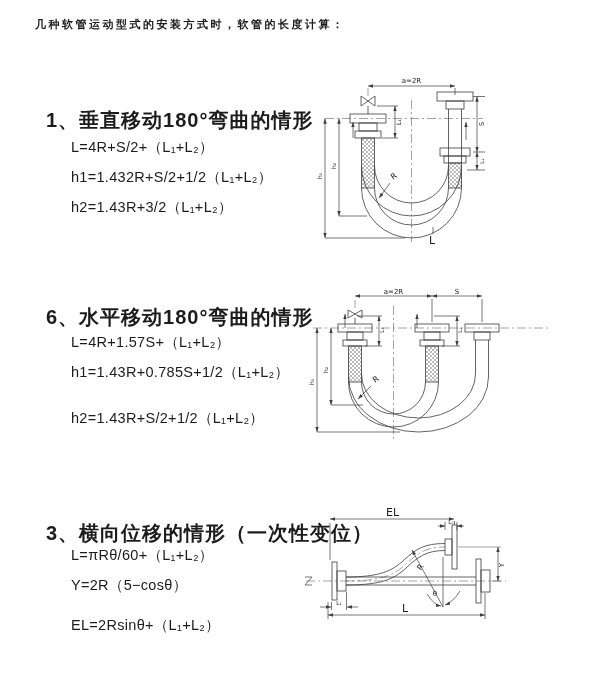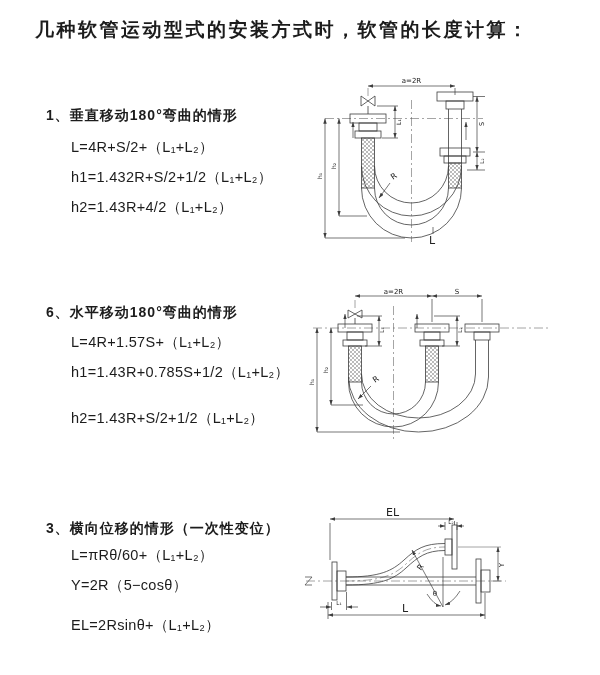--- a/index.html
+++ b/index.html
@@ -1,32 +1,32 @@
 <!DOCTYPE html>
 <html><head>
 <meta charset="utf-8">
 <style>
   html,body{margin:0;padding:0;}
   body{width:600px;height:675px;background:#ffffff;overflow:hidden;position:relative;
        font-family:"Liberation Sans","DejaVu Sans",sans-serif;color:#1c1c1c;}
   .abs{position:absolute;}
-  .title{left:35px;top:17px;font-size:19px;font-weight:700;letter-spacing:2.5px;white-space:nowrap;}
-  .heading{left:46px;font-size:14px;font-weight:700;letter-spacing:1px;white-space:nowrap;}
+  .title{left:35px;top:17px;font-size:11px;font-weight:700;letter-spacing:2.5px;white-space:nowrap;}
+  .heading{left:46px;font-size:20px;font-weight:700;letter-spacing:1px;white-space:nowrap;}
   .formula{left:71px;font-size:14.5px;letter-spacing:.3px;white-space:nowrap;text-align:right;}
   svg text{font-family:"DejaVu Sans","Liberation Sans",sans-serif;}
 </style>
 </head>
 <body>
 
 <div class="abs title">几种软管运动型式的安装方式时，软管的长度计算：</div>
 
 <div class="abs heading" style="top:107px">1、垂直移动180°弯曲的情形</div>
 <div class="abs formula" style="top:138px">L=4R+S/2+（L₁+L₂）</div>
 <div class="abs formula" style="top:168px">h1=1.432R+S/2+1/2（L₁+L₂）</div>
-<div class="abs formula" style="top:198px">h2=1.43R+4/2（L₁+L₂）</div>
+<div class="abs formula" style="top:198px">h2=1.43R+3/2（L₁+L₂）</div>
 
 <div class="abs heading" style="top:304px">6、水平移动180°弯曲的情形</div>
 <div class="abs formula" style="top:333px">L=4R+1.57S+（L₁+L₂）</div>
 <div class="abs formula" style="top:363px">h1=1.43R+0.785S+1/2（L₁+L₂）</div>
 <div class="abs formula" style="top:409px">h2=1.43R+S/2+1/2（L₁+L₂）</div>
 
 <div class="abs heading" style="top:520px">3、横向位移的情形（一次性变位）</div>
 <div class="abs formula" style="top:546px">L=πRθ/60+（L₁+L₂）</div>
 <div class="abs formula" style="top:576px">Y=2R（5−cosθ）</div>
 <div class="abs formula" style="top:616px">EL=2Rsinθ+（L₁+L₂）</div>

